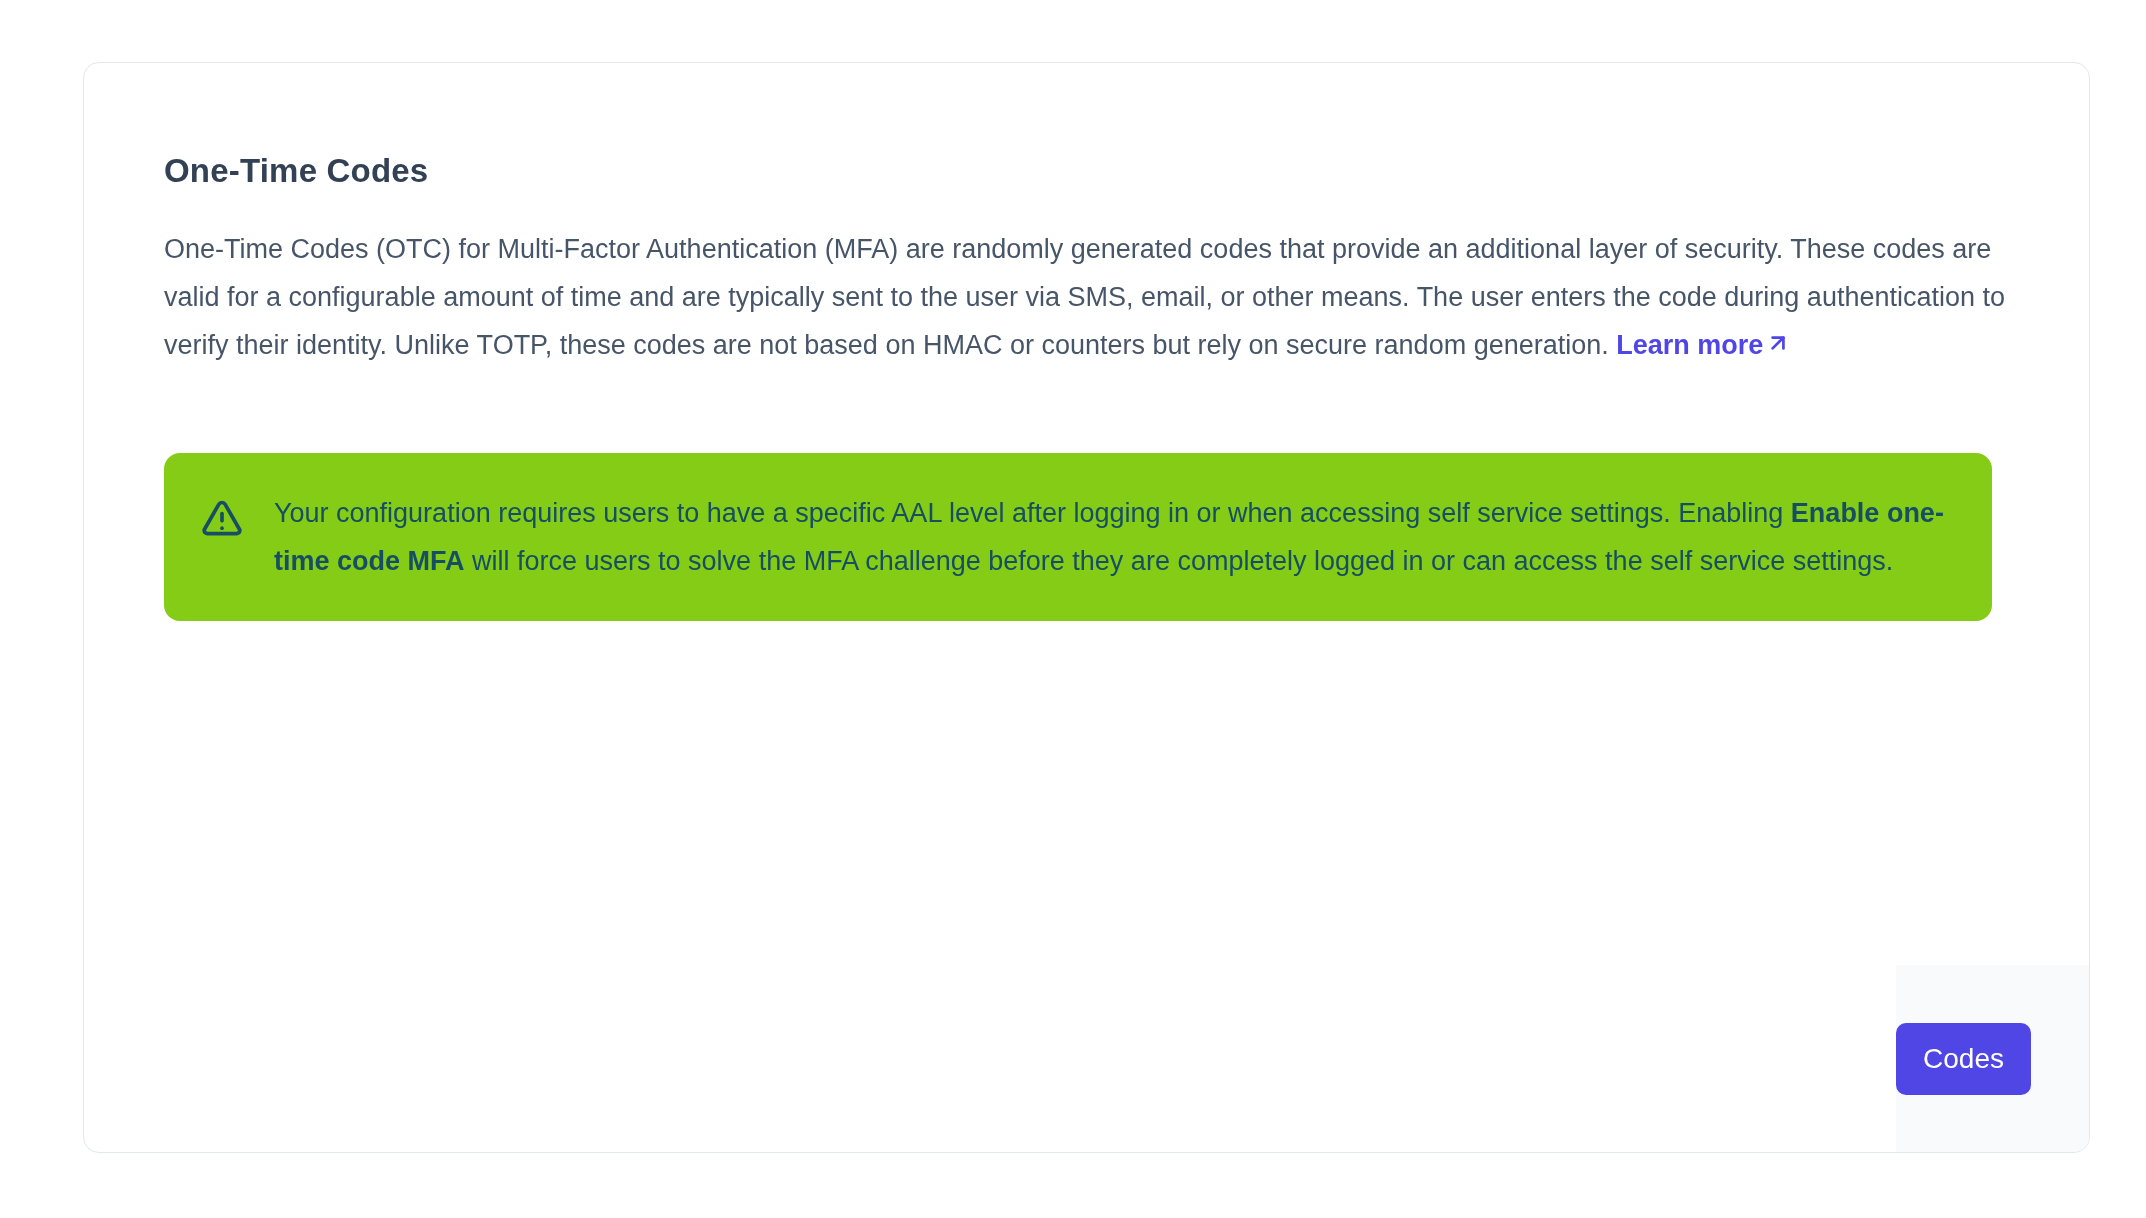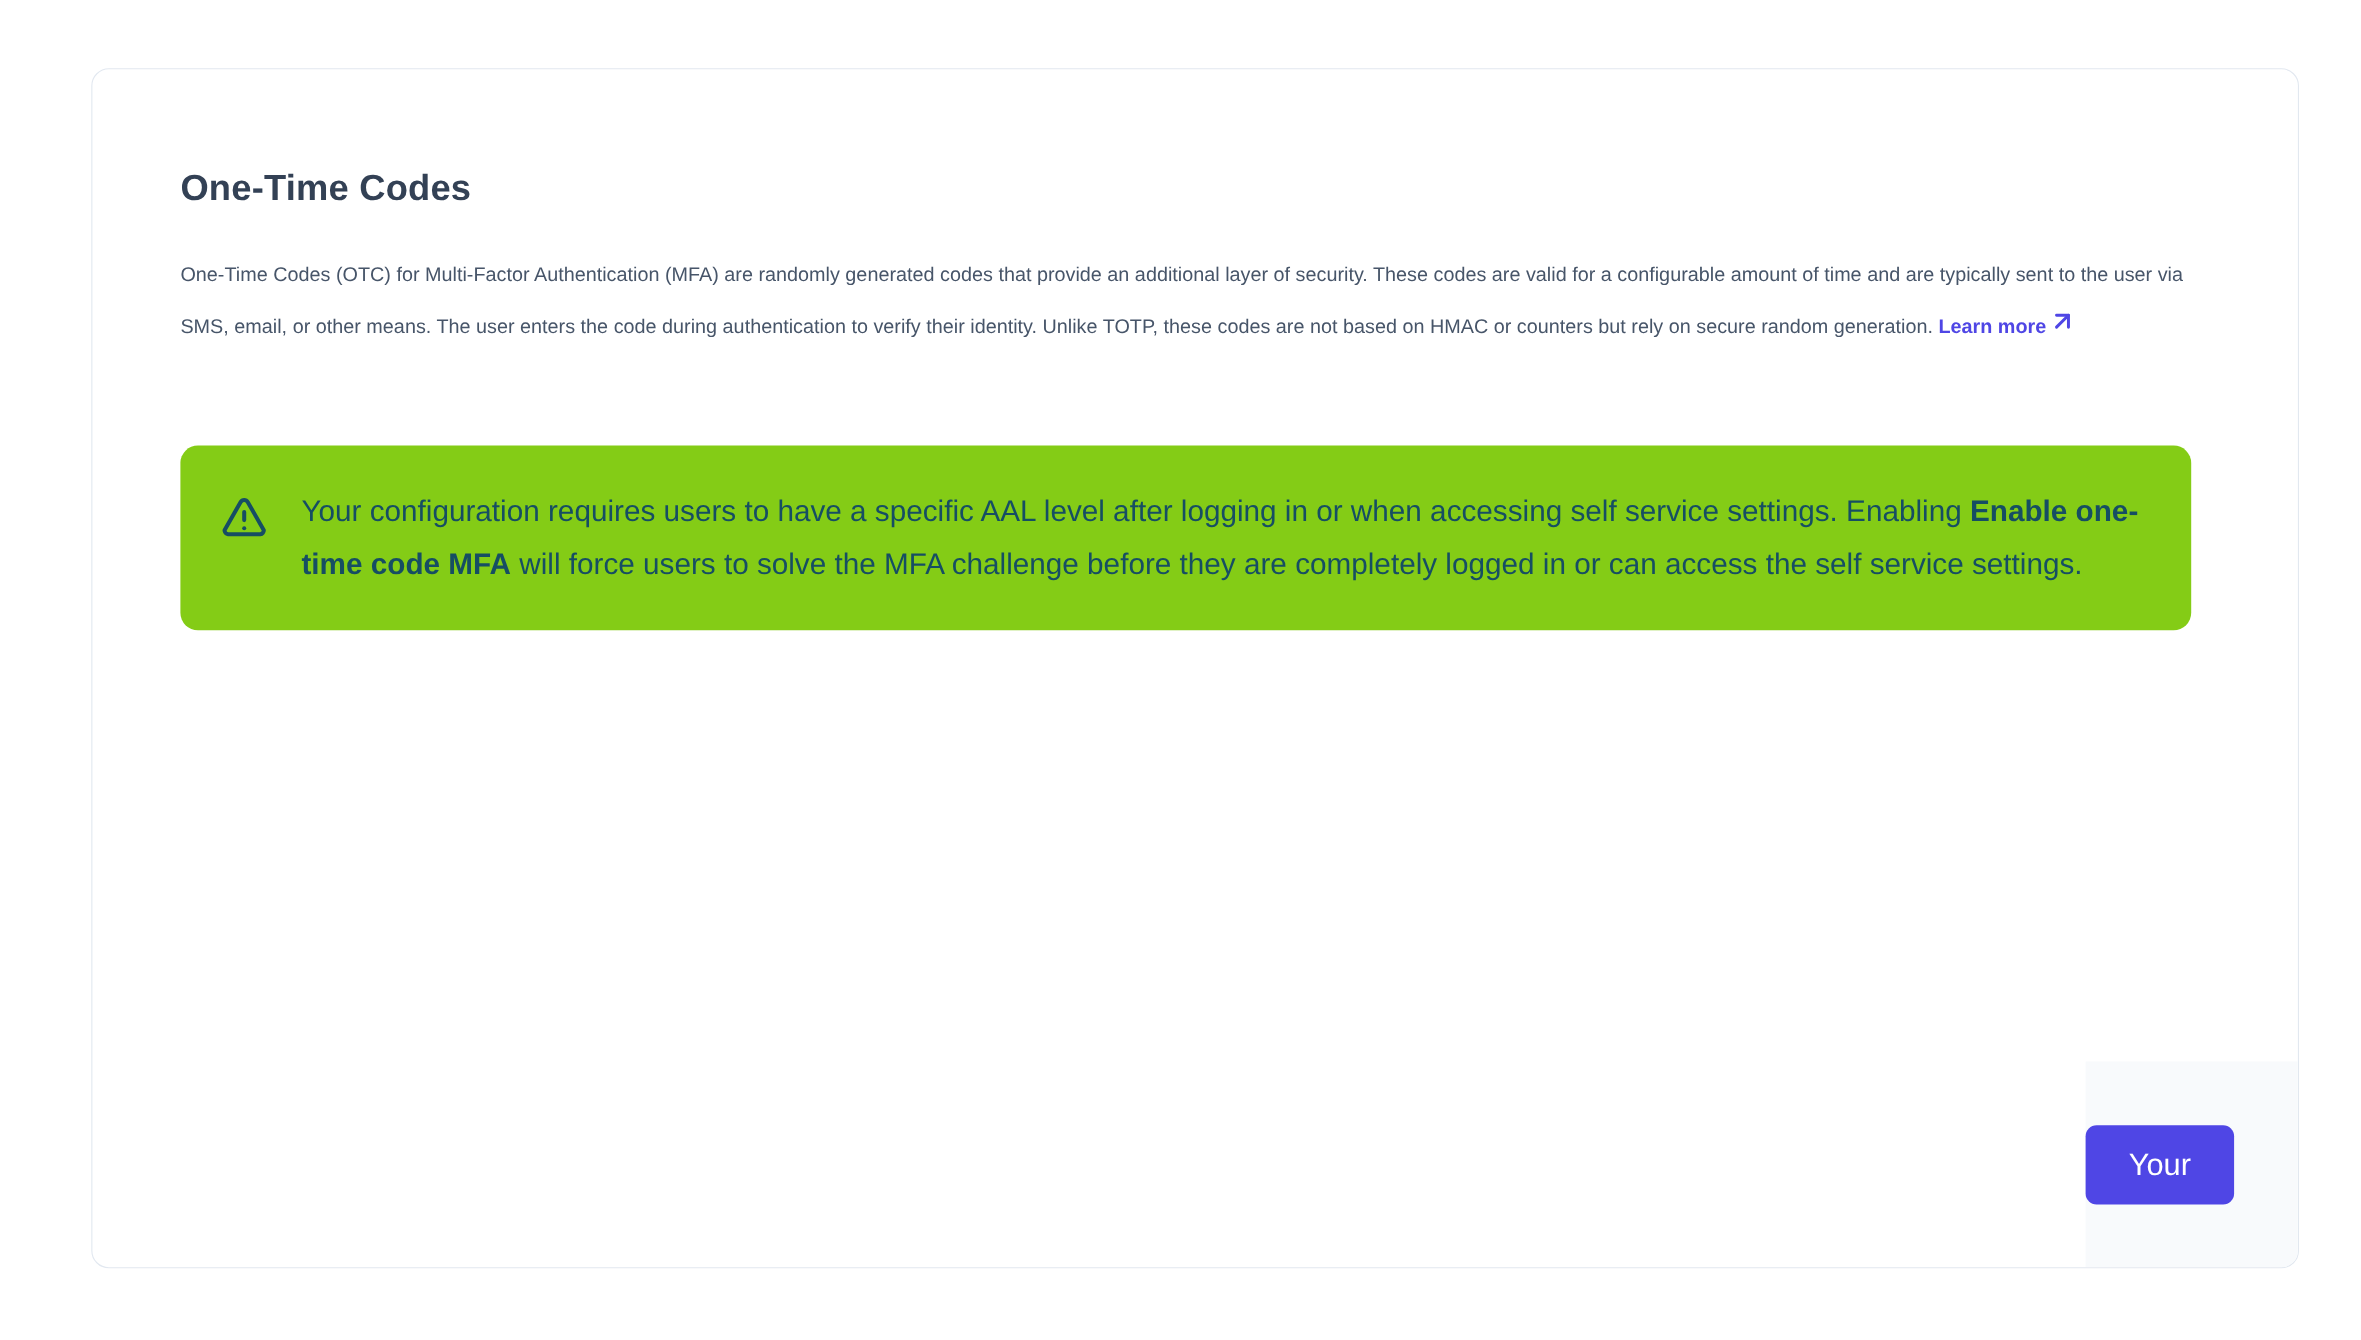--- a/index.html
+++ b/index.html
@@ -28,21 +28,21 @@
   .page-title {
     font-size: 33px;
     font-weight: 700;
     color: #334155;
     line-height: 44px;
     letter-spacing: 0.2px;
   }
   .description {
     margin-top: 32px;
     max-width: 1870px;
-    font-size: 18px;
+    font-size: 27px;
     line-height: 48px;
     color: #475569;
   }
   .learn-more {
     color: #4f46e5;
     font-weight: 700;
     text-decoration: none;
     white-space: nowrap;
     cursor: pointer;
   }
@@ -150,15 +150,15 @@
           <path d="M12 9v4"></path>
           <path d="M12 17h.01"></path>
         </svg>
       </span>
       <p class="callout-text"><span>Your configuration requires users to have a specific AAL level after logging in or when accessing self service settings. Enabling </span><b>Enable one-time code MFA</b><span> will force users to solve the MFA challenge before they are completely logged in or can access the self service settings.</span></p>
     </div>
 
   </div>
 
   <div class="card-footer">
-    <button class="save-button">Your</button>
+    <button class="save-button">Codes</button>
   </div>
 </div>
 
 </body></html>

